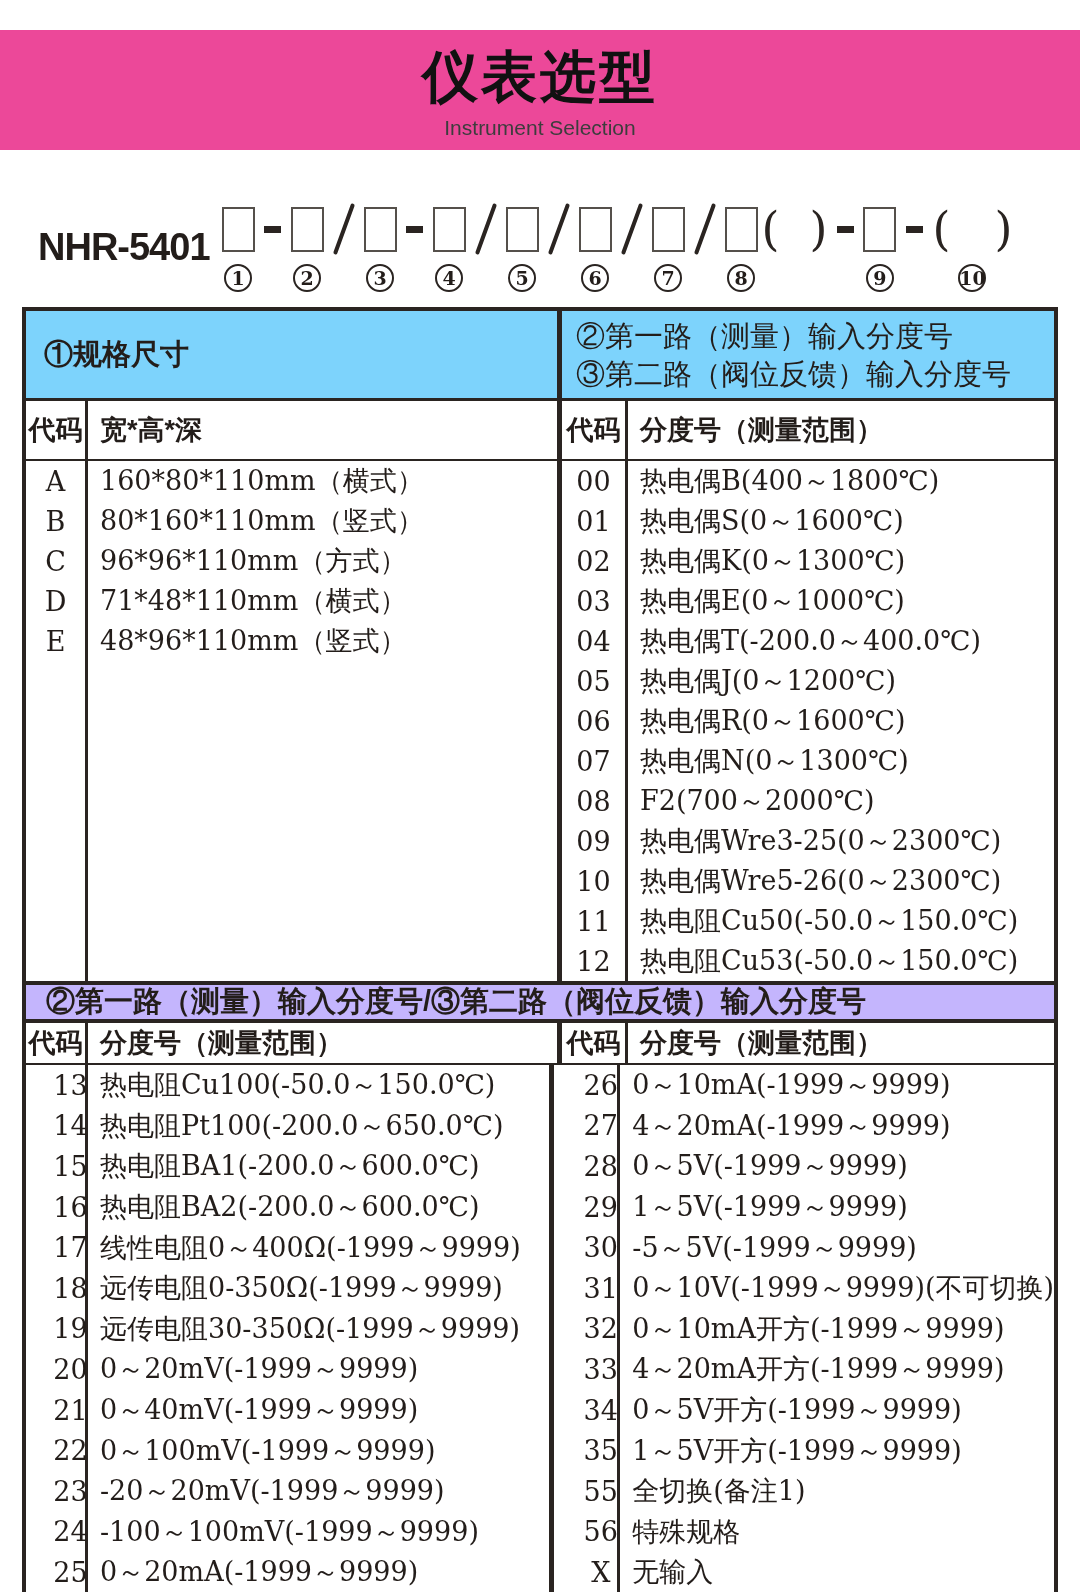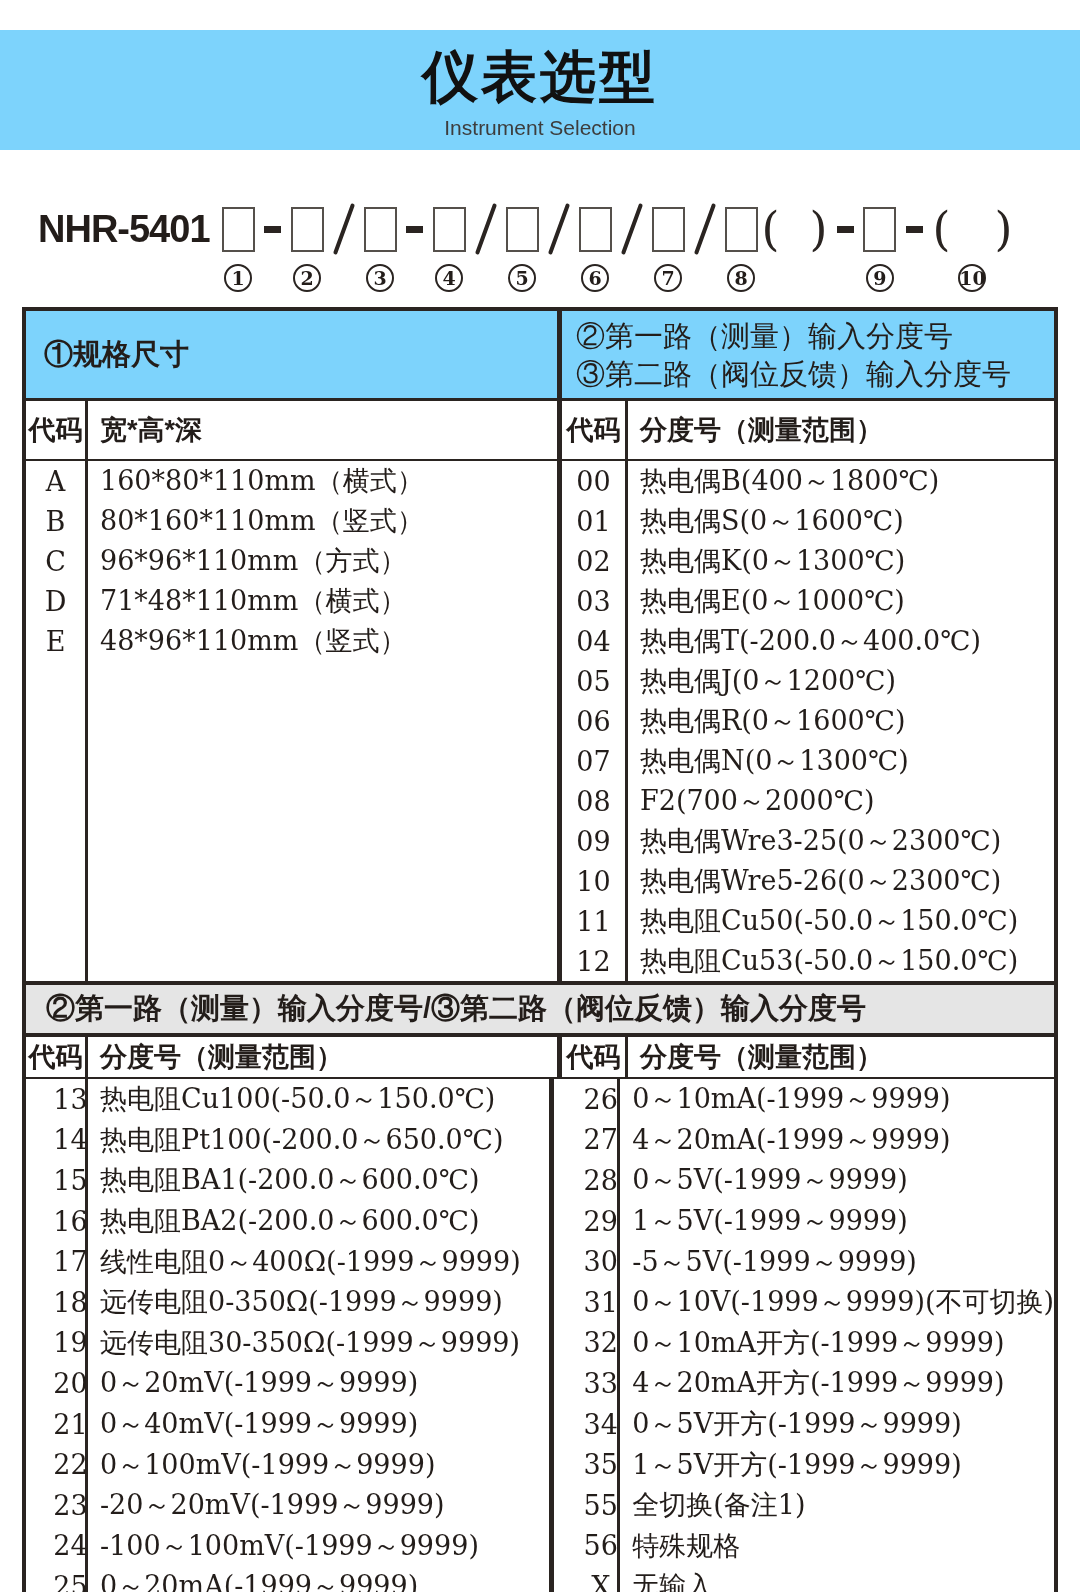--- a/index.html
+++ b/index.html
@@ -1,25 +1,25 @@
 <!DOCTYPE html>
 <html><head>
 <meta charset="utf-8">
 <style>
   * { margin:0; padding:0; box-sizing:border-box; }
   html,body { width:1080px; height:1592px; overflow:hidden; background:#ffffff;
               font-family:"Liberation Sans", sans-serif; color:#231d1a; }
 
   
-  .banner { margin-top:30px; height:120px; background:#7dd3fc; text-align:center; }
+  .banner { margin-top:30px; height:120px; background:#ec4899; text-align:center; }
   .banner .zh { padding-top:10px; font-size:56px; font-weight:bold; letter-spacing:3px; color:#111; }
   .banner .en { font-size:21px; color:#3d3d3d; margin-top:0px;text-align:center; }
 
   
-  .model-line { margin:50px 0 4px 38px; display:flex; align-items:flex-start; }
+  .model-line { margin:50px 0 4px 38px; display:flex; align-items:center; }
   .model-prefix { font-size:38px; font-weight:bold; letter-spacing:-1px; line-height:58px; margin-right:10px; }
   .segments { display:flex; align-items:flex-start; }
   .seg { display:flex; flex-direction:column; align-items:center; margin:0 2px; }
   .seg .sym { height:58px; display:flex; align-items:center; justify-content:center; }
   .sym .box { width:33px; height:45px; border:2px solid #55504b; background:#fff; }
   .sym.dashsym { width:28px; }
   .sym .dashbar { width:17px; height:7px; background:#2a2421; }
   .sym.slashsym { width:32px; }
   .sym .slashbar { width:4px; height:54px; background:#2a2421; transform:rotate(20deg); border-radius:2px; }
   .sym.parens { font-family:"DejaVu Serif", serif; font-size:46px; font-weight:normal; color:#2a2421; }
@@ -53,22 +53,22 @@
   .half-l .codecol { width:62px; }
   .half-r .codecol { width:66px; }
   .desccol { flex:1; }
   .upper .cellrow { height:40px; }
   .lower .cellrow { height:40.6px;padding-left:30px; }
   .codecol .cellrow { display:flex; align-items:center; justify-content:center; }
   .desccol .cellrow { display:flex; align-items:center; padding-left:12px; white-space:nowrap; overflow:hidden; }
   .row-data.upper { height:520px; }
   .row-data.lower { height:530px; overflow:hidden; }
 
-  .band { height:56px; border-top:4px solid #2a2421; border-bottom:4px solid #2a2421;
-          background:#e5e5e5; display:flex; align-items:center; padding-left:20px;
+  .band { height:42px; border-top:4px solid #2a2421; border-bottom:4px solid #2a2421;
+          background:#c4b5fd; display:flex; align-items:center; padding-left:20px;
           font-size:29px; font-weight:bold; }
 
   .row-sub2 { display:flex; height:42px; border-bottom:2px solid #2a2421; font-weight:bold; font-size:27px; }
   .row-sub2 .half-l { width:536px; border-right:5px solid #2a2421; display:flex; }
   .row-sub2 .half-r { flex:1; display:flex; }
 </style>
 </head>
 <body>
 
 <header class="banner">

